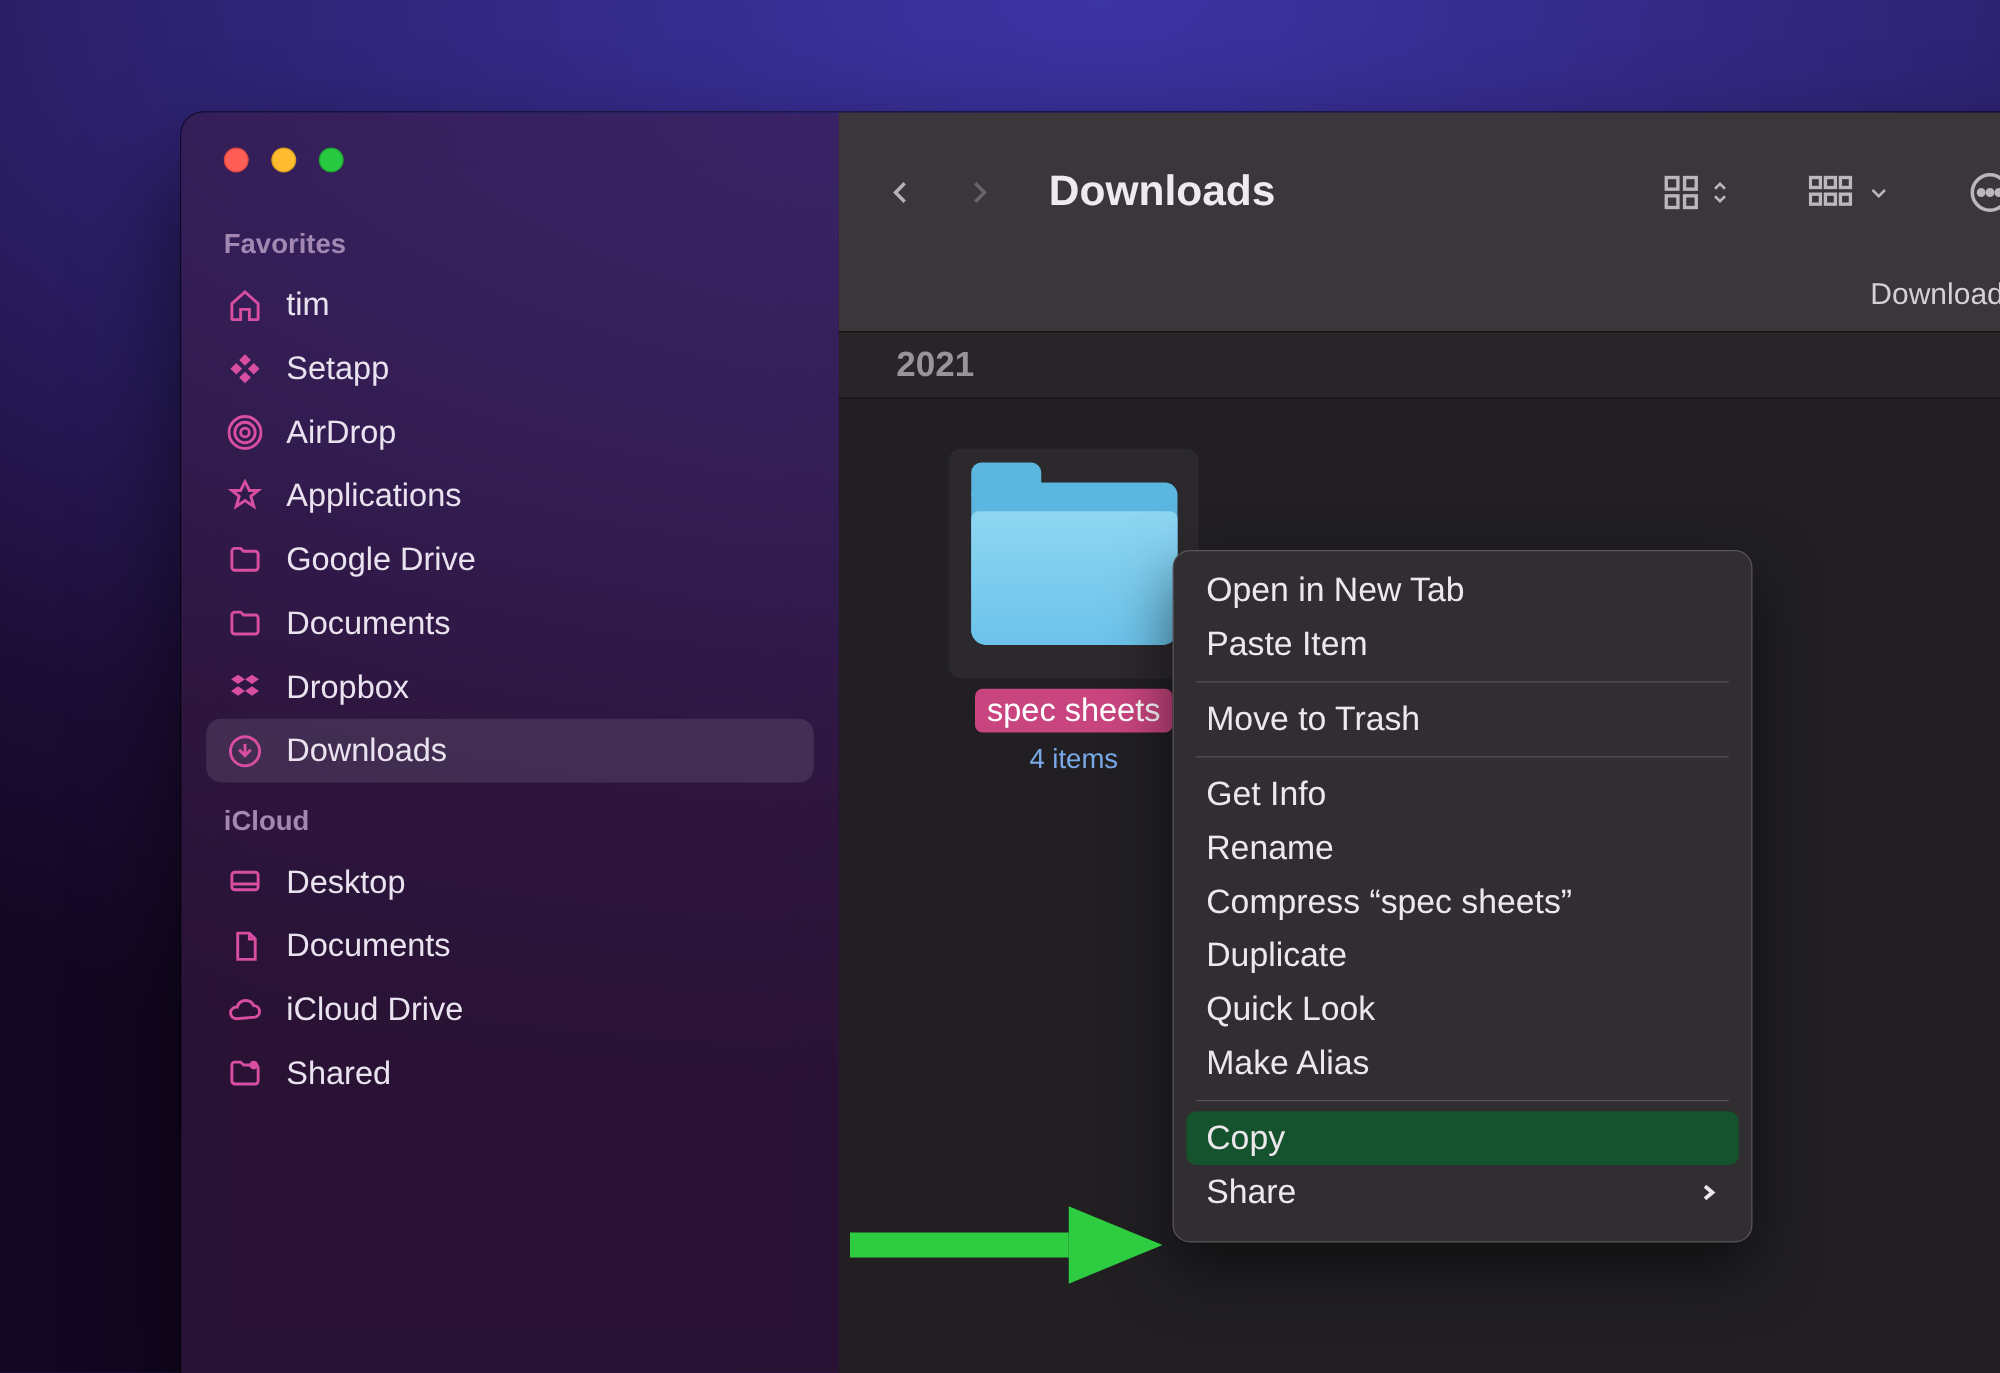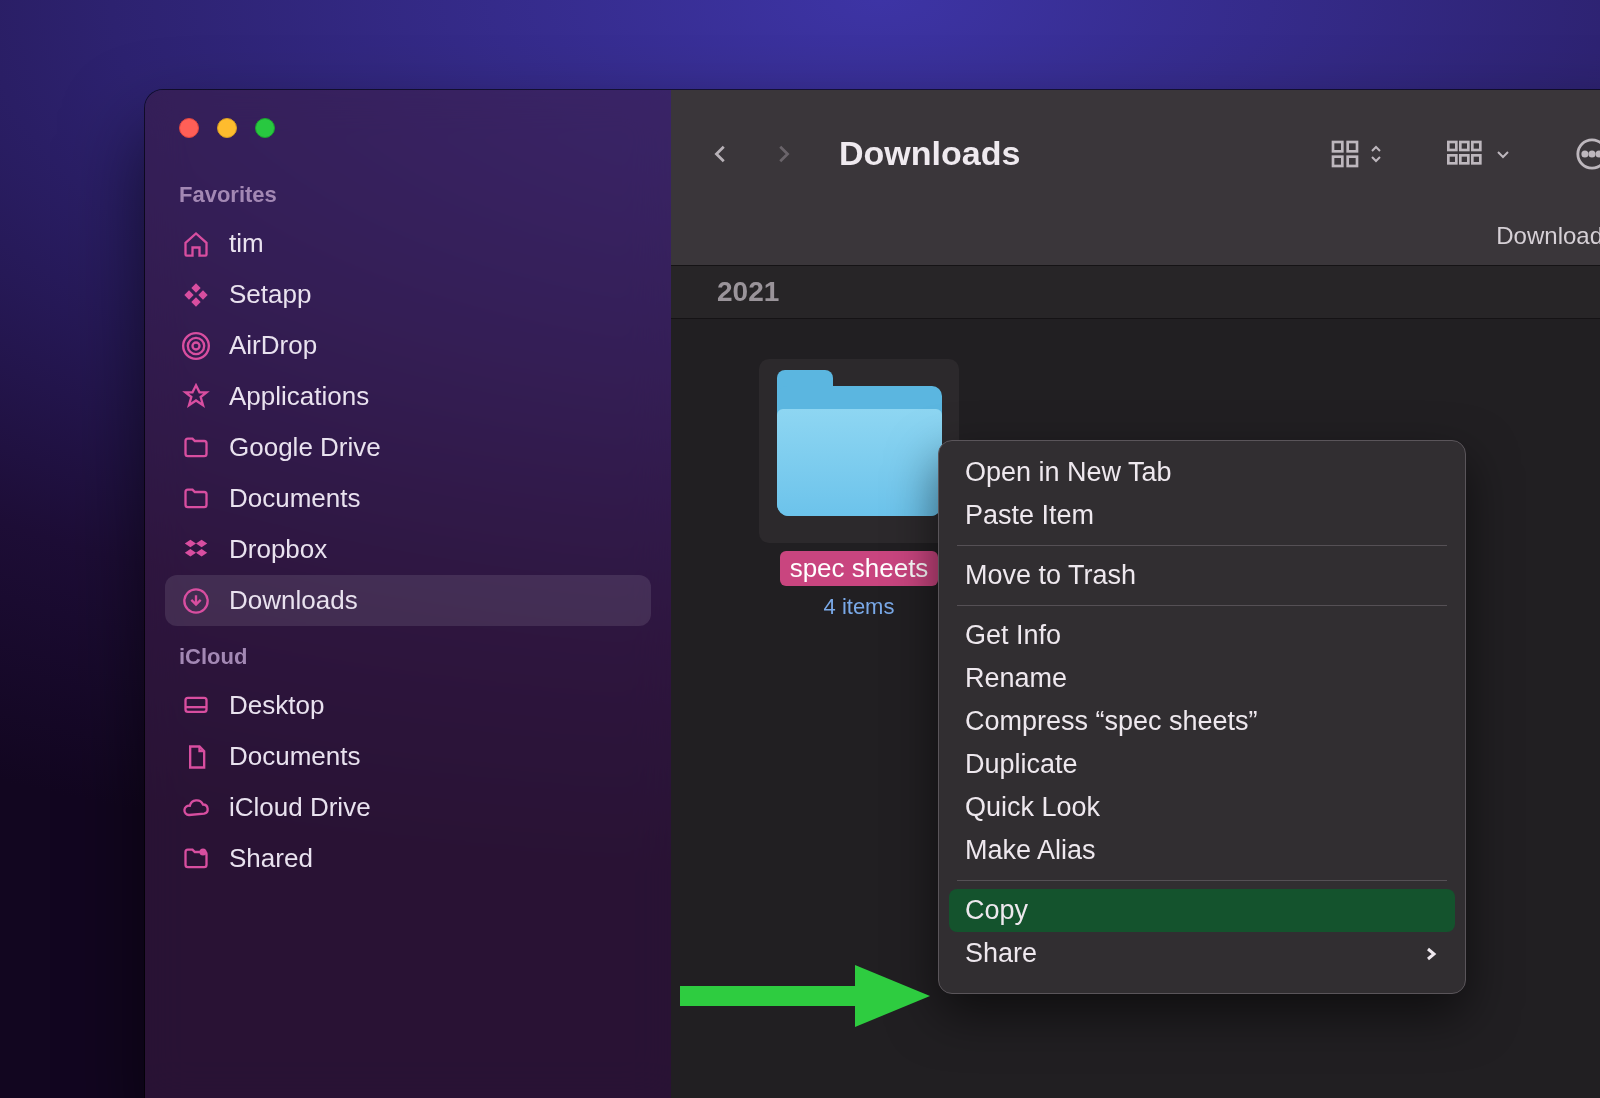--- a/index.html
+++ b/index.html
@@ -137,21 +137,21 @@
     color:#ffffff; font-size:26px;
     padding:2px 10px; border-radius:6px;
     max-width: 180px; white-space: nowrap; overflow: hidden;
   }
   .folder-sub { color:#7aa9e8; font-size:22px; }
   
   .context-menu {
     position:absolute;
     left: 938px;
     top: 440px;
-    width: 528px;
+    width: 464px;
     background:#312e31;
     border:1px solid #5a555a;
     border-radius:14px;
     padding:10px 0 18px 0;
     box-shadow: 0 20px 50px rgba(0,0,0,.55);
   }
   .cm-item {
     display:flex;align-items:center;justify-content:space-between;
     padding: 6px 26px;
     font-size:27px;

